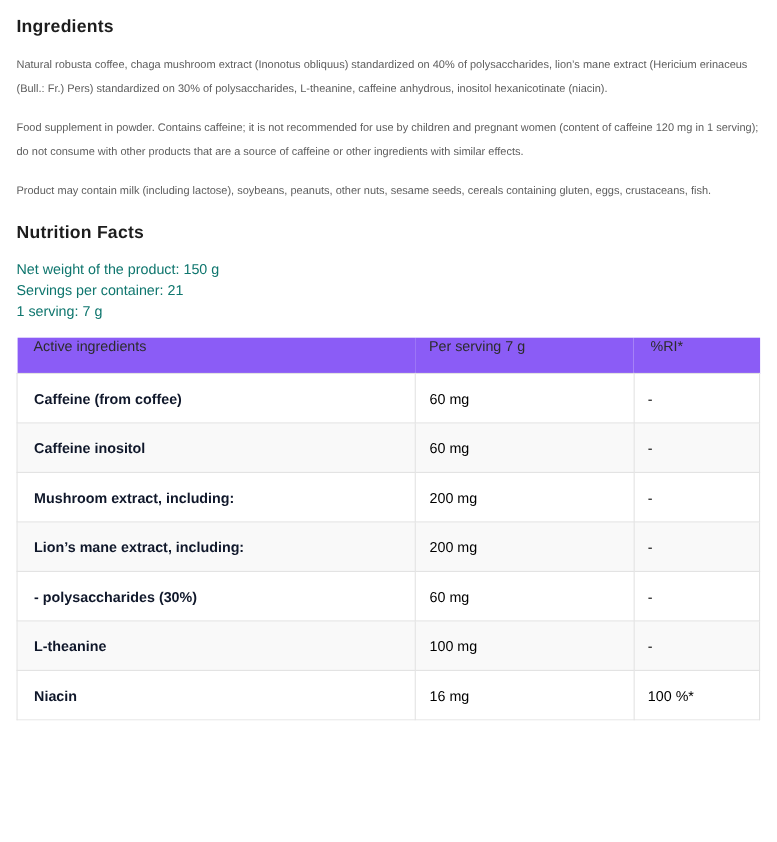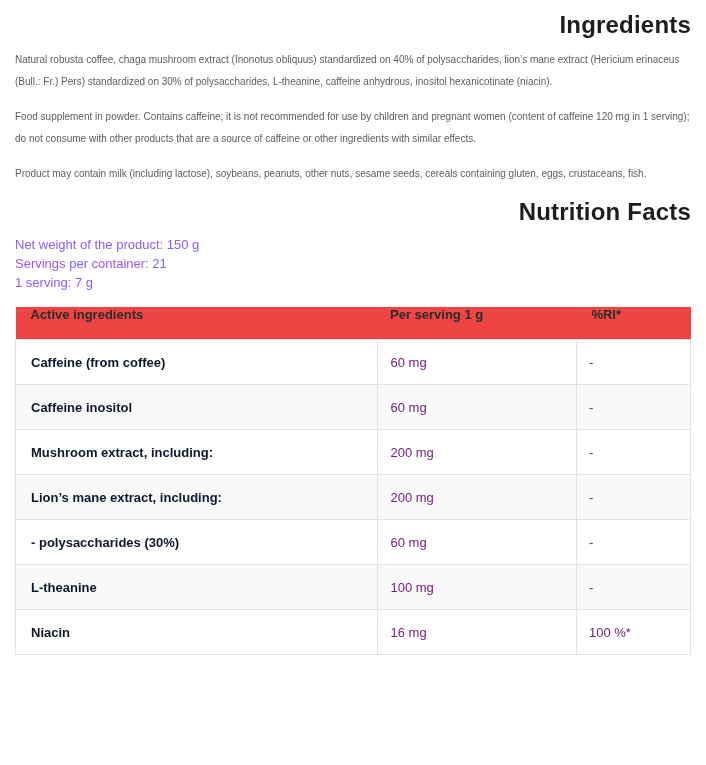--- a/index.html
+++ b/index.html
@@ -6,69 +6,68 @@
   html, body {
     margin: 0;
     padding: 0;
     background: #ffffff;
     font-family: "Liberation Sans", sans-serif;
   }
   body { width: 706px; }
   .page { padding: 0 15px; }
 
   .section-title {
-    font-size: 24px;
+    font-size: 16px;
     font-weight: 700;
     color: #1d1d1d;
     letter-spacing: 0.2px;
     margin: 14px 0 13px 0;
     line-height: 22px;
-    text-align: right;
   }
   .section-title.nutrition { margin: 16px 0 12px 0; }
 
   .para {
     font-size: 10px;
     line-height: 22px;
     color: #5d5d5d;
     margin: 0 0 13px 0;
   }
 
   .summary { margin: 0 0 15px 0; }
   .summary-line {
     font-size: 13px;
     line-height: 19px;
-    color: #8b5cf6;
+    color: #0f766e;
   }
 
   table.nutri-table {
     width: 100%;
     border-collapse: collapse;
     font-size: 13px;
     table-layout: fixed;
   }
   col.c1 { width: 53.7%; }
   col.c2 { width: 29.4%; }
   col.c3 { width: 16.9%; }
 
   .nutri-table thead th {
     text-align: left;
-    font-weight: 700;
+    font-weight: 400;
     color: #2c2c2c;
     padding: 0 10px 17px 15px;
     border: none;
-    background: #ef4444;
+    background: #8b5cf6;
   }
   .nutri-table thead th.col-per { padding-left: 12px; }
 
   .nutri-table tbody td {
     border: 1px solid #e3e3e3;
     height: 45px;
     padding: 0 10px 0 15px;
-    color: #701a75;
+    color: #000000;
     vertical-align: middle;
   }
   .nutri-table tbody td.val { padding-left: 12px; }
   .nutri-table tbody td.name {
     font-weight: 700;
     color: #0f172a;
   }
   .nutri-table tbody tr:nth-child(even) td { background: #f9f9f9; }
   .nutri-table tbody tr:nth-child(odd) td { background: #ffffff; }
 </style>
@@ -95,21 +94,21 @@
 
   <table class="nutri-table">
     <colgroup>
       <col class="c1">
         <col class="c2">
         <col class="c3">
     </colgroup>
     <thead>
       <tr>
         <th class="col-name">Active ingredients</th>
-        <th class="col-per">Per serving 1 g</th>
+        <th class="col-per">Per serving 7 g</th>
         <th class="col-ri">%RI*</th>
       </tr>
     </thead>
     <tbody>
       <tr>
         <td class="name">Caffeine (from coffee)</td>
         <td class="val">60 mg</td>
         <td class="val">-</td>
       </tr>
       <tr>

